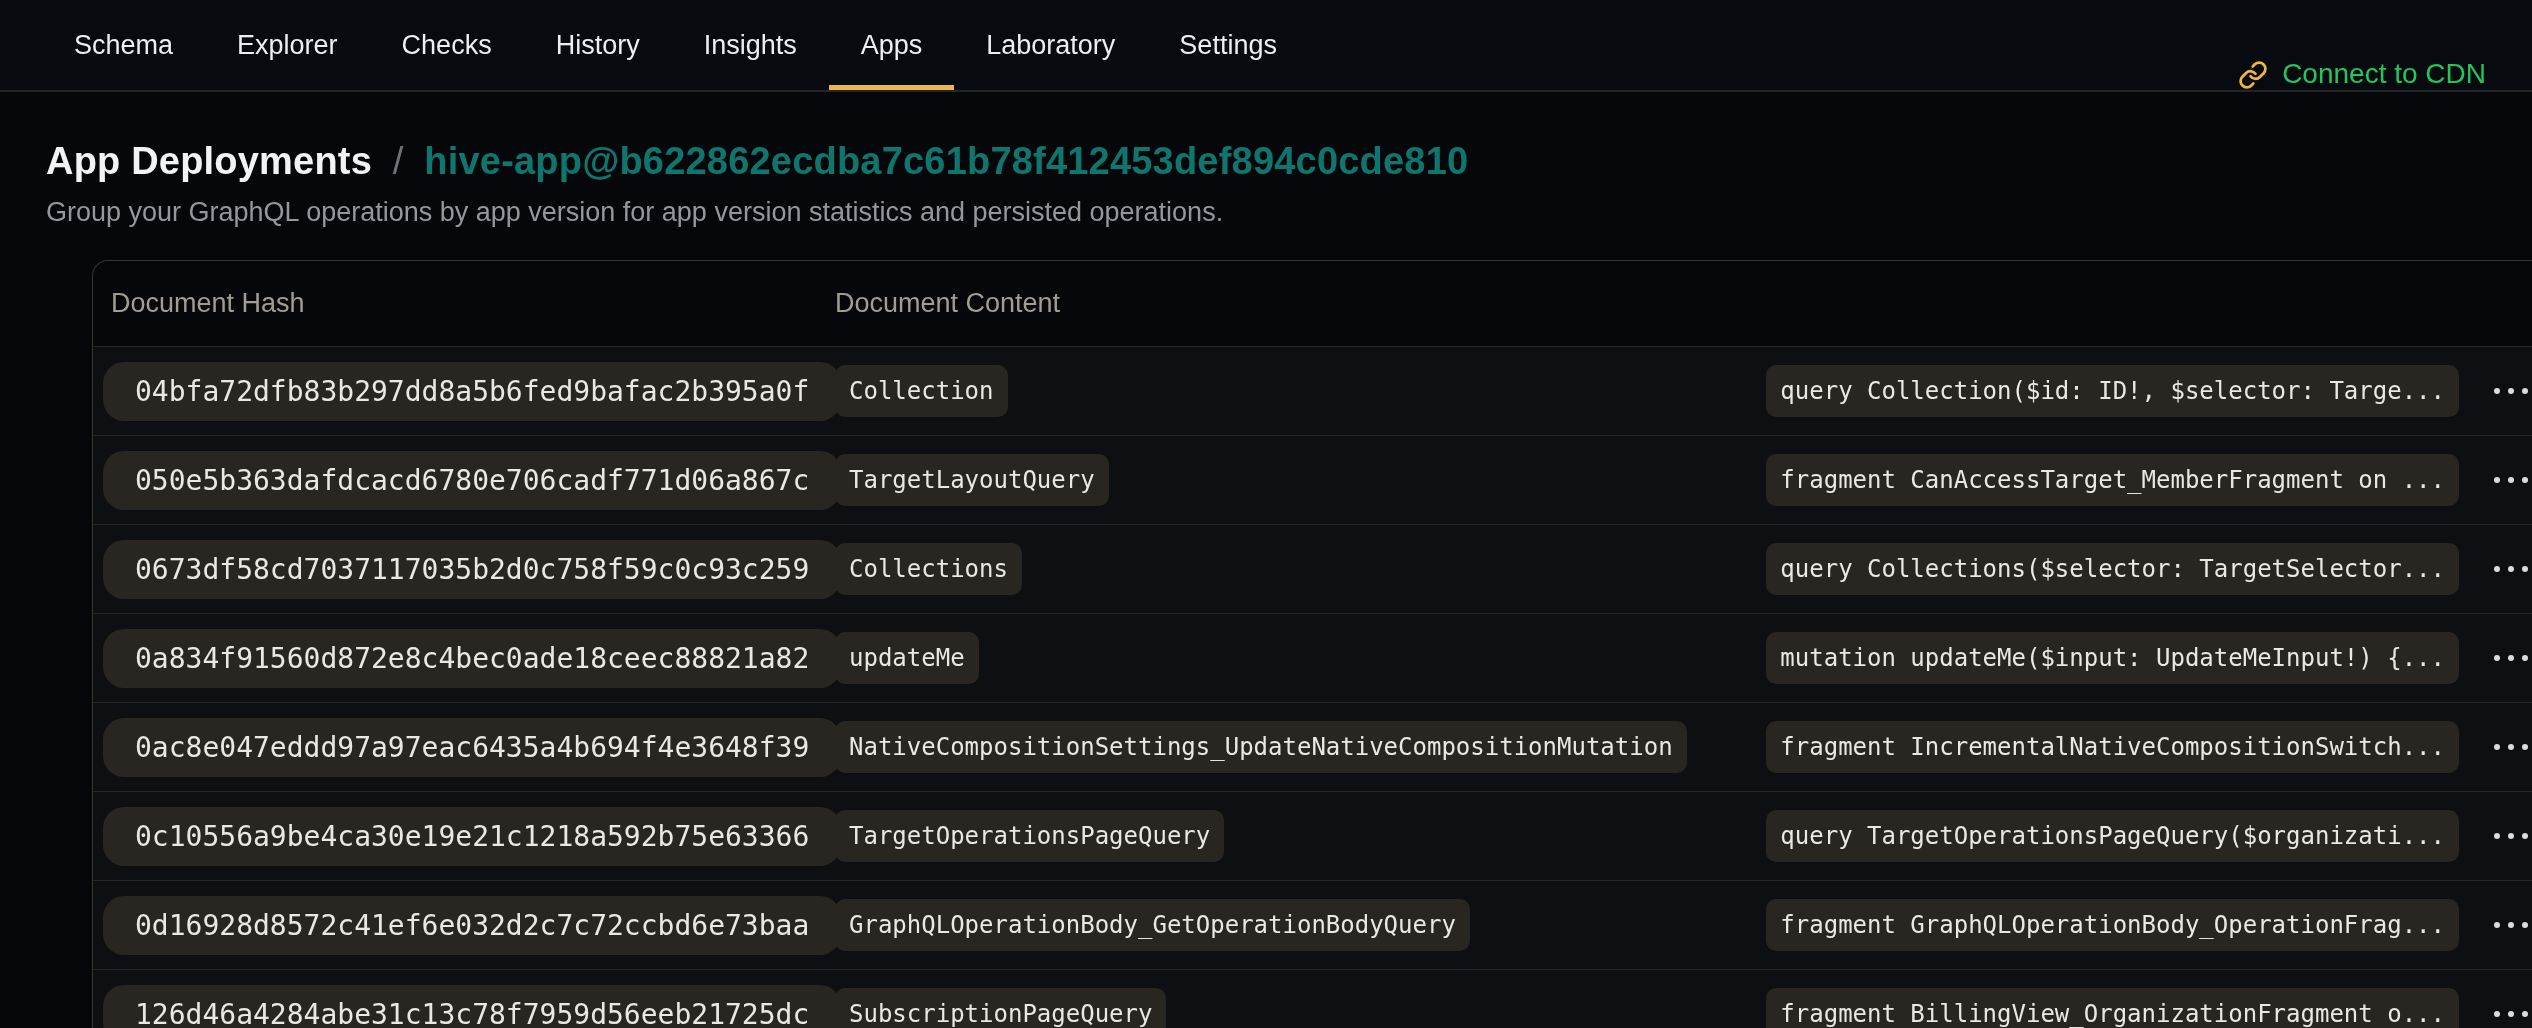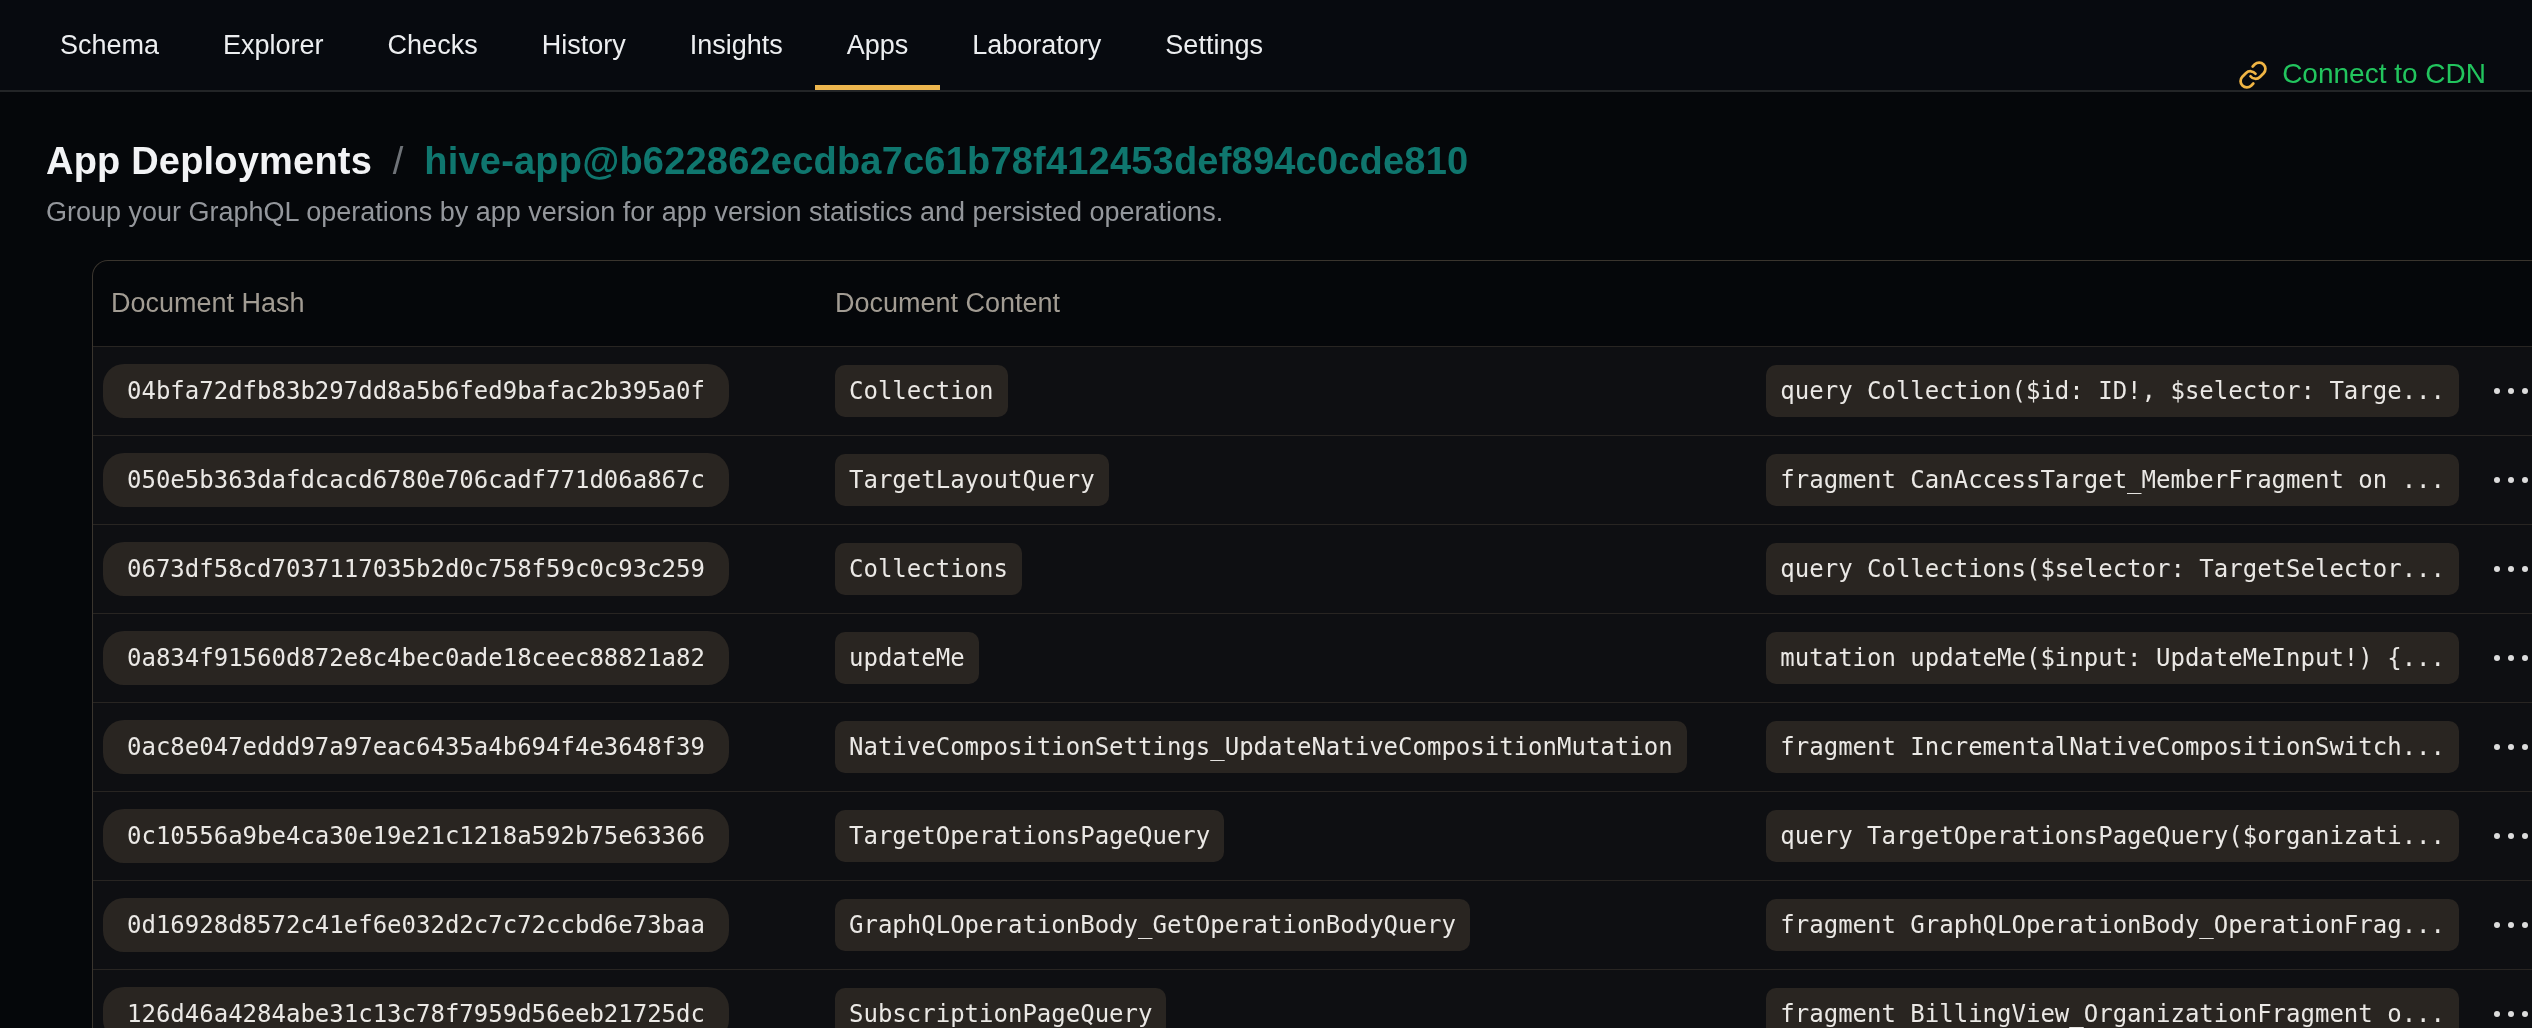--- a/index.html
+++ b/index.html
@@ -10,21 +10,21 @@
     color: #f2f3f5;
   }
 
   
   .topnav {
     height: 92px;
     display: flex;
     align-items: stretch;
     justify-content: space-between;
     border-bottom: 2px solid #232527;
-    padding-left: 28px;
+    padding-left: 42px;
     padding-right: 46px;
     background: #070a0f;
   }
   .tabs { display: flex; align-items: stretch; }
   .tab {
     display: flex;
     align-items: center;
     padding: 0 32px;
     font-size: 27px;
     color: #eceef0;
@@ -85,21 +85,21 @@
   .td-menu { width: 104px; display: flex; justify-content: center; }
 
   .pill {
     display: inline-block;
     background: #292521;
     color: #eae8e5;
     border-radius: 10px;
     font-family: "DejaVu Sans Mono", monospace;
     white-space: nowrap;
   }
-  .pill-hash { font-size: 24px; padding: 13px 24px; border-radius: 21px; }
+  .pill-hash { font-size: 28px; padding: 13px 32px; border-radius: 21px; }
   .pill-op { font-size: 24px; padding: 12px 14px; }
   .pill-content { font-size: 24px; padding: 12px 14px; }
 
   .menu-btn {
     background: transparent;
     border: none;
     display: flex;
     align-items: center;
     gap: 8px;
     padding: 14px 10px;

